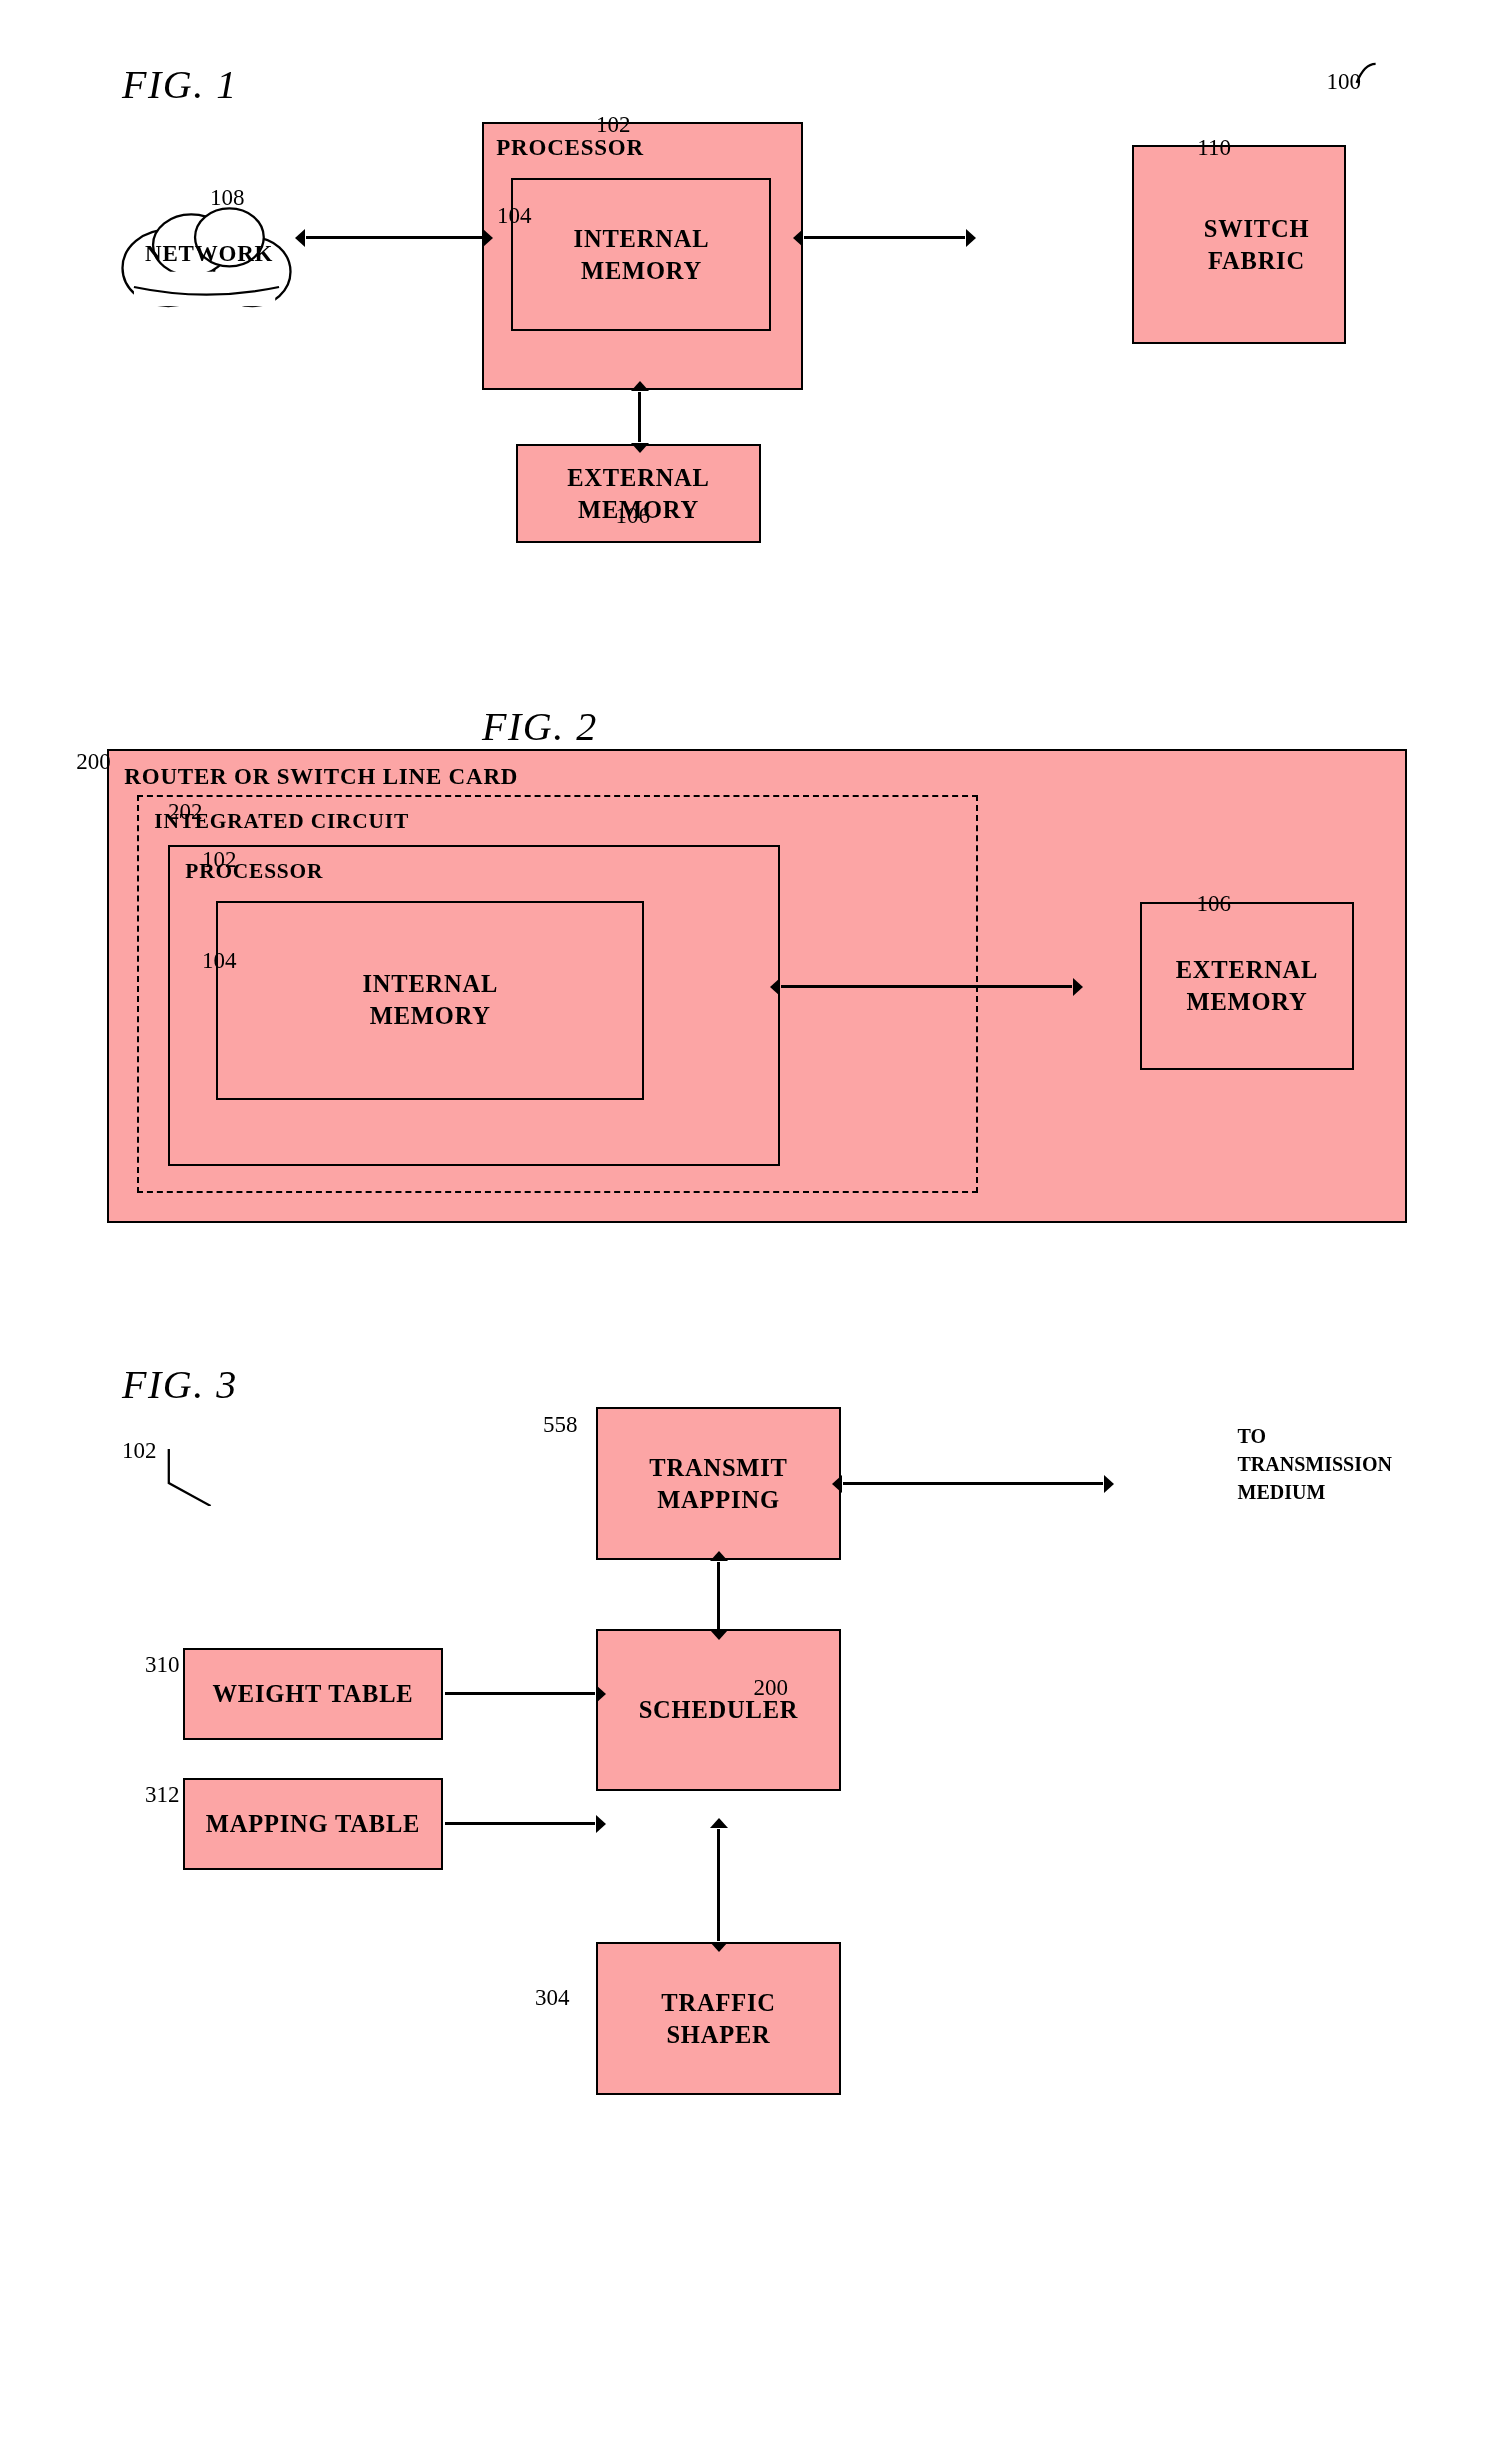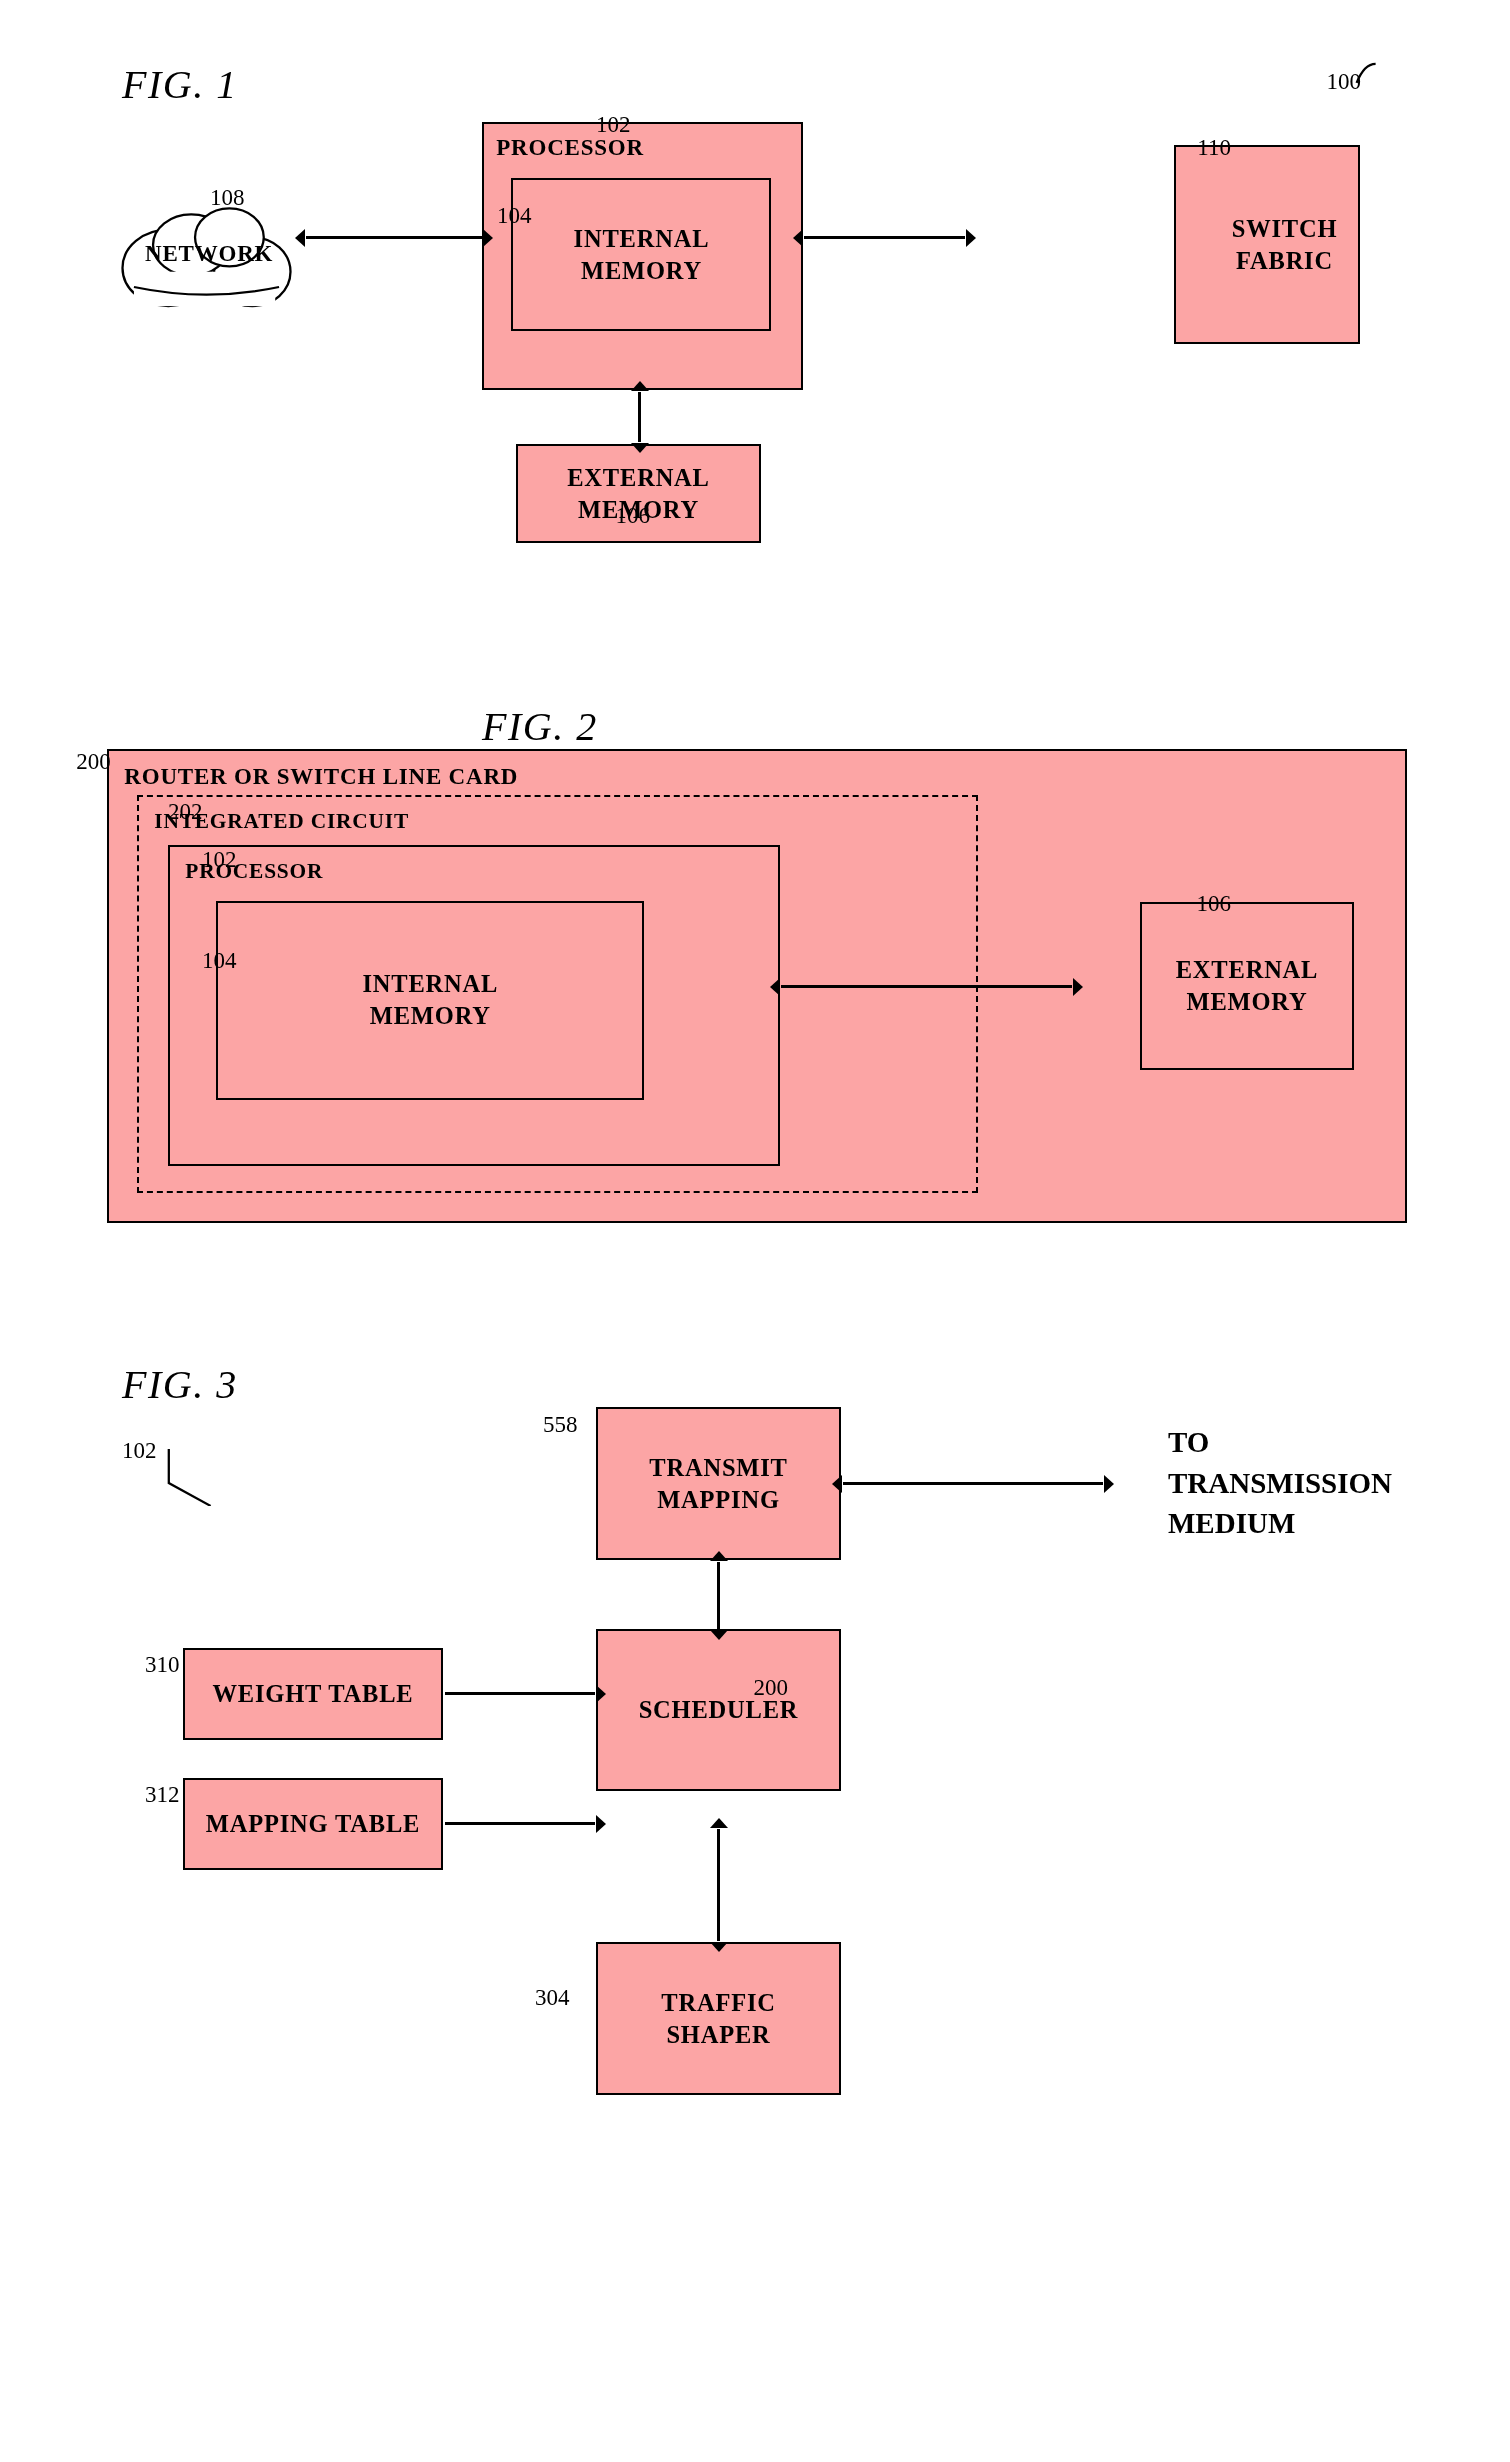--- a/index.html
+++ b/index.html
@@ -188,21 +188,21 @@
 
     <div class="ref-num" style="top:157px; left:436px;">104</div>
 
     <div class="box" style="top:398px; left:455px; width:245px; height:99px;">
       <div style="white-space:pre-line; text-align:center;">EXTERNAL
 MEMORY</div>
     </div>
 
     <div class="ref-num" style="top:457px; right:803px;">106</div>
 
-    <div class="box" style="top:99px; right:93px; width:186px; height:199px;padding-left:35px;">
+    <div class="box" style="top:99px; right:107px; width:214px; height:199px;padding-left:35px;">
       <div style="white-space:pre-line; text-align:center;">SWITCH
 FABRIC</div>
     </div>
 
     <div class="ref-num" style="top:89px; right:222px;">110</div>
 
     <div class="arrow-double-h" style="top:190px; left:245px; width:176px;"></div>
 
     <div class="arrow-double-h" style="top:190px; left:743px; width:161px;"></div>
 
@@ -257,21 +257,21 @@
       <path d="M5 5 L5 50 L60 80" stroke="#000" stroke-width="3" fill="none"></path>
     </svg>
 
     <div class="box" style="top:61px; left:535px; width:245px; height:153px; position:absolute;">
       <div style="white-space:pre-line; text-align:center;">TRANSMIT
 MAPPING</div>
     </div>
 
     <div class="ref-num" style="top:66px; left:482px;">558</div>
 
-    <div style="position:absolute; top:76px; right:61px; font-size:29px; font-weight:bold; text-align:left; line-height:1.4; white-space:pre-line;">TO
+    <div style="position:absolute; top:76px; right:61px; font-size:20px; font-weight:bold; text-align:left; line-height:1.4; white-space:pre-line;">TO
 TRANSMISSION
 MEDIUM</div>
 
     <div class="arrow-double-h" style="top:136px; left:782px; width:260px;"></div>
 
     <div class="box" style="top:283px; left:535px; width:245px; height:162px; position:absolute;">
       <div>SCHEDULER</div>
     </div>
 
     <div class="ref-num" style="top:329px; right:665px;">200</div>

